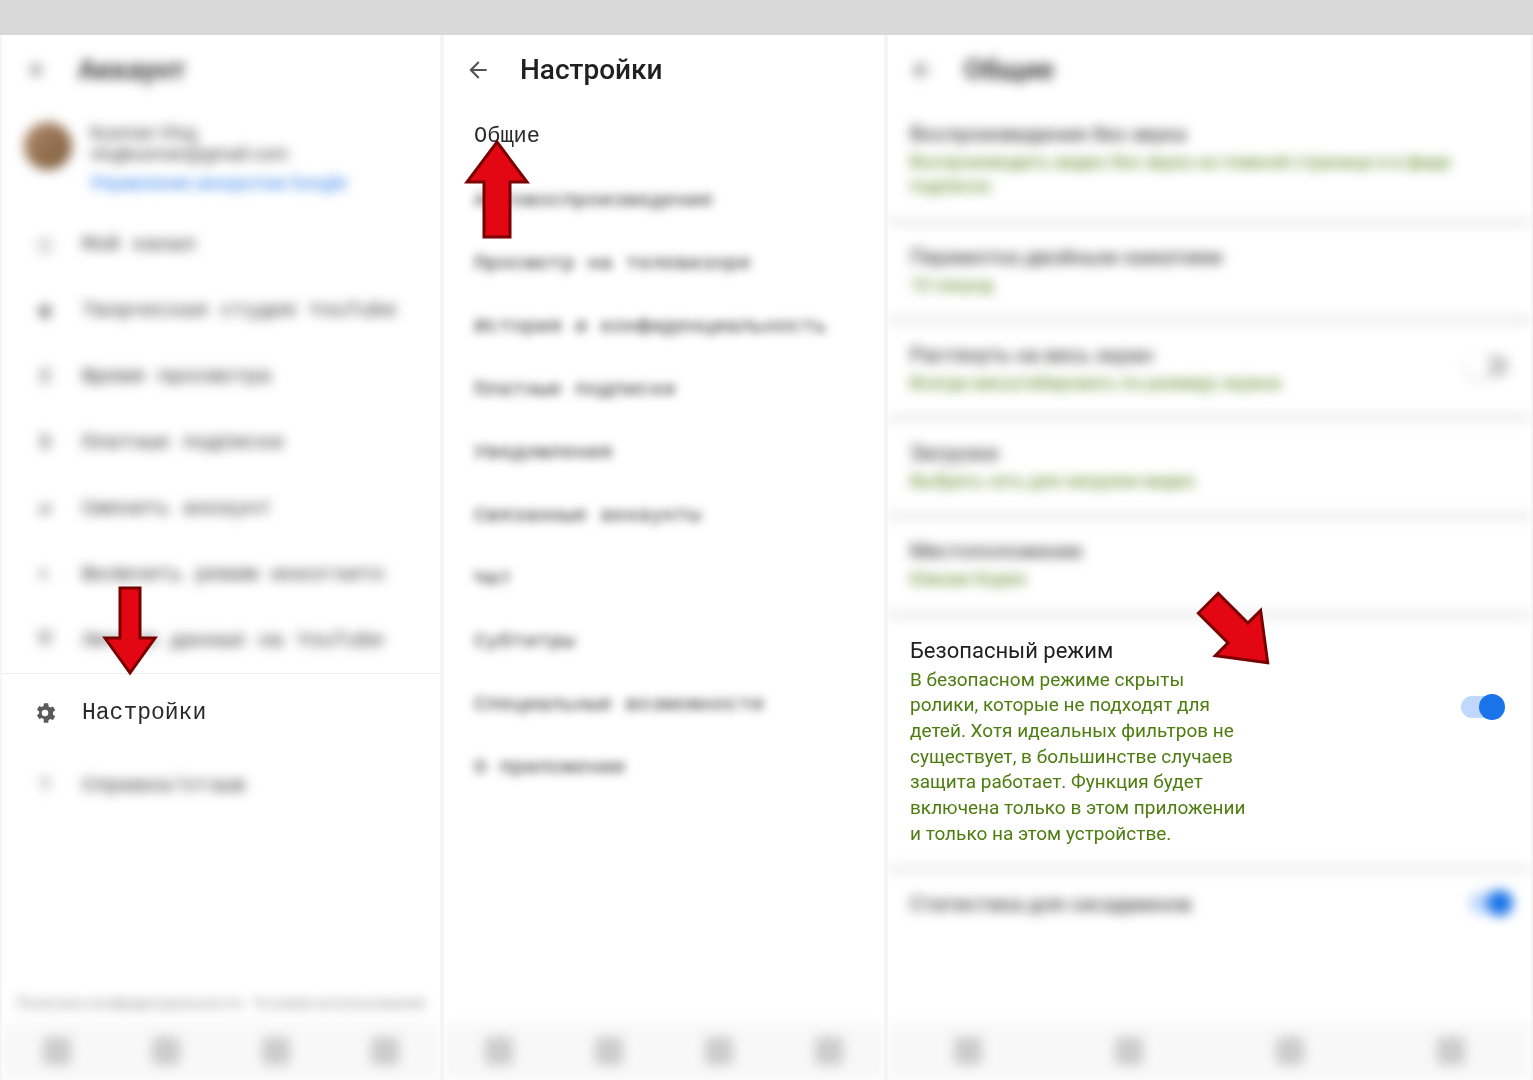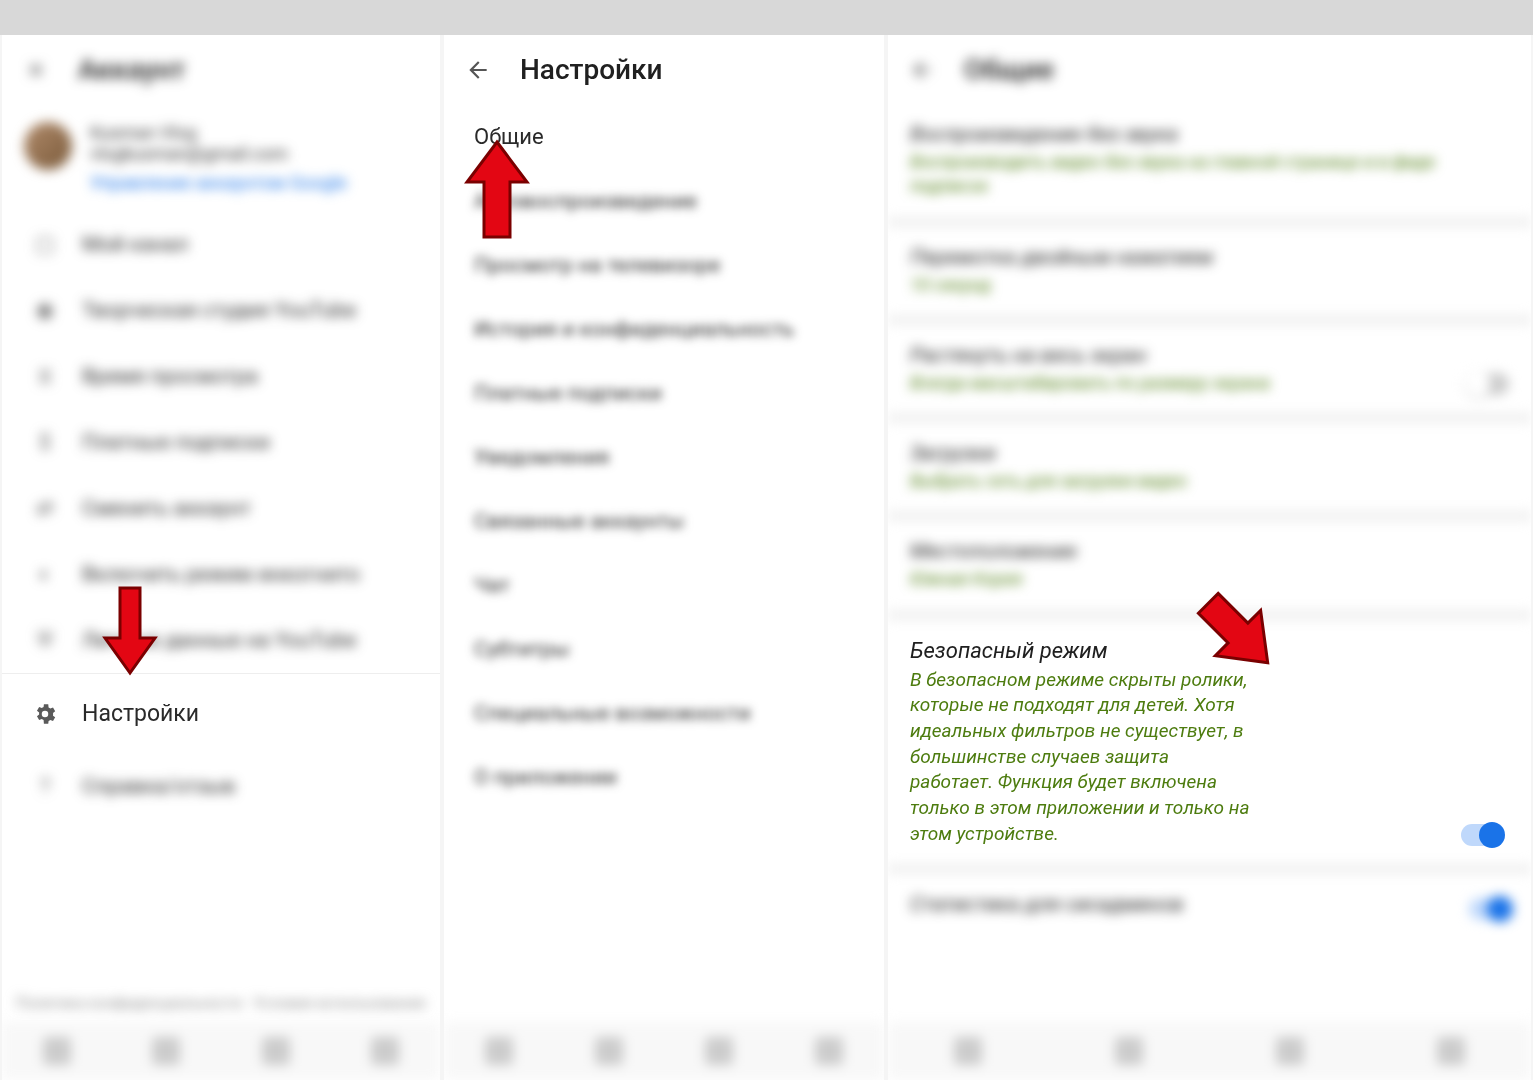--- a/index.html
+++ b/index.html
@@ -57,20 +57,21 @@
   .semi-blurred { filter: blur(5px); pointer-events: none; }
 
   .menu-item {
     padding: 20px 30px;
     font-size: 21px;
     color: #2a2a2a;
     cursor: pointer;
     display: flex;
     align-items: center;
     gap: 24px;
+    font-family: Liberation Mono, monospace;
   }
   .menu-item .icon {
     width: 26px;
     height: 26px;
     display: flex;
     align-items: center;
     justify-content: center;
     color: #5a5a5a;
   }
   .account-block {
@@ -84,23 +85,22 @@
     height: 48px;
     border-radius: 50%;
     background: linear-gradient(135deg,#b08a6a,#7a5a3a);
   }
   .acc-text { font-size: 18px; color: #333; }
   .acc-link { font-size: 18px; color: #1a73e8; margin-top: 8px; }
 
   .setting-row {
     padding: 18px 22px;
     display: flex;
-    align-items: flex-end;
+    align-items: flex-start;
     gap: 16px;
-    font-style: italic;
   }
   .setting-text { flex: 1; }
   .setting-title {
     font-size: 21px;
     color: #202020;
     margin-bottom: 4px;
   }
   .setting-desc {
     font-size: 18px;
     color: #4d7c0f;

